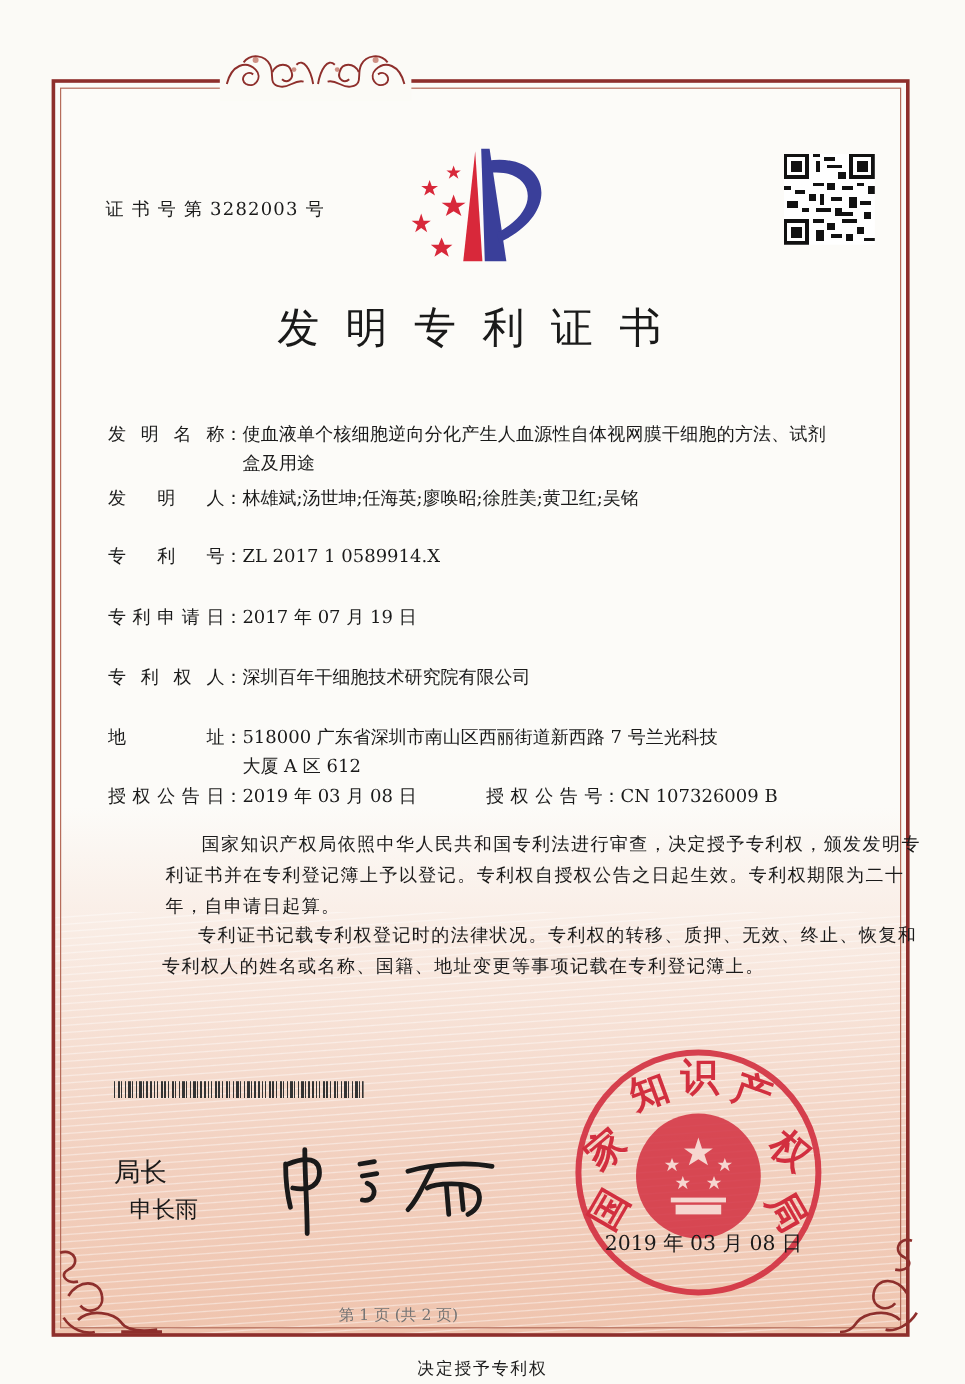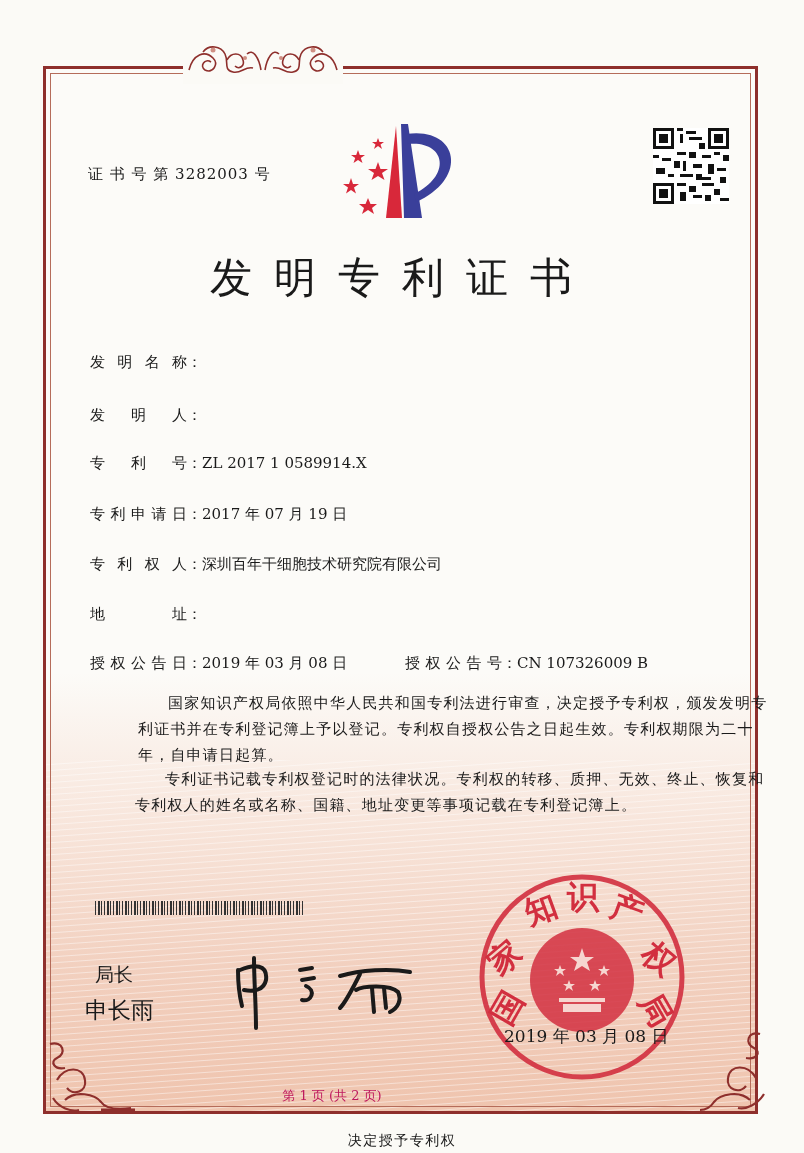--- a/index.html
+++ b/index.html
@@ -31,42 +31,42 @@
   }
   .corner-bl { position:absolute; left:45px; top:1040px; width:90px; height:80px; }
   .corner-br { position:absolute; left:700px; top:1030px; width:75px; height:90px; }
 
   .cert-no { position:absolute; left:88px; top:128px; font-size:15px; letter-spacing:1px;margin-top:37px; }
   .logo { position:absolute; left:338px; top:118px; width:140px; height:100px; }
   .qr { position:absolute; left:653px; top:128px; width:76px; height:76px; }
 
   .title {
     position:absolute; left:0; top:250px; width:804px; text-align:center;
-    font-size:42px; letter-spacing:22px; font-family:"DejaVu Sans","Liberation Sans",sans-serif; font-weight:normal;
+    font-size:35px; letter-spacing:22px; font-family:"DejaVu Sans","Liberation Sans",sans-serif; font-weight:normal;
   }
 
   .row { position:absolute; left:90px; font-size:15px; line-height:24px; display:flex; }
   .row .label { width:112px; flex:none; display:flex; justify-content:space-between; }
   .row .label span { display:inline-block; }
   .row .value { width:540px; }
 
   .para { position:absolute; left:90px; width:640px; font-size:15px; line-height:26px; text-indent:30px; letter-spacing:1.2px; }
 
   .barcode {
     position:absolute; left:95px; top:901px; width:208px; height:14px;
     background:repeating-linear-gradient(to right, #333 0px, #333 1px, transparent 1px, transparent 3px, #333 3px, #333 5px, transparent 5px, transparent 6px, #333 6px, #333 7px, transparent 7px, transparent 9px);
   }
-  .sig-role { position:absolute; left:95px; top:962px; font-size:19px; font-family:"DejaVu Sans","Liberation Sans",sans-serif; }
-  .sig-name { position:absolute; left:85px; top:995px; font-size:23px; font-family:Liberation Mono, monospace; }
+  .sig-role { position:absolute; left:95px; top:962px; font-size:22px; font-family:"DejaVu Sans","Liberation Sans",sans-serif; }
+  .sig-name { position:absolute; left:108px; top:995px; font-size:19px; font-family:Liberation Mono, monospace; }
   .signature { position:absolute; left:230px; top:950px; width:200px; height:80px; }
 
   .seal { position:absolute; left:475px; top:870px; width:215px; height:215px; }
   .seal-date { position:absolute; left:504px; top:1025px; font-size:17px; color:#1a1a1a; }
 
-  .page-no { position:absolute; left:0; top:1087px; width:664px; text-align:center; font-size:13px; color:#be185d; }
+  .page-no { position:absolute; left:0; top:1087px; width:664px; text-align:center; font-size:13px; color:#737373; }
   .footer-note { position:absolute; left:0; top:1132px; width:804px; text-align:center; font-size:14px; letter-spacing:1.5px; }
 </style>
 </head>
 <body>
 
 <div class="sheet"></div>
 <div class="waves"></div>
 <div class="frame-outer"></div>
 <div class="frame-inner"></div>
 
@@ -175,28 +175,33 @@
 
 <div class="title">发明专利证书</div>
 
 <div class="row" style="top:350px;">
   <div class="label">
     <span>发</span>
     <span>明</span>
     <span>名</span>
     <span>称：</span>
   </div>
+  <div class="value" style="letter-spacing:0.2px;">
+    <div>使血液单个核细胞逆向分化产生人血源性自体视网膜干细胞的方法、试剂</div>
+    <div>盒及用途</div>
+  </div>
 </div>
 
 <div class="row" style="top:403px;">
   <div class="label">
     <span>发</span>
     <span>明</span>
     <span>人：</span>
   </div>
+  <div class="value">林雄斌;汤世坤;任海英;廖唤昭;徐胜美;黄卫红;吴铭</div>
 </div>
 
 <div class="row" style="top:451px;">
   <div class="label">
     <span>专</span>
     <span>利</span>
     <span>号：</span>
   </div>
   <div class="value">ZL 2017 1 0589914.X</div>
 </div>
@@ -219,20 +224,24 @@
     <span>权</span>
     <span>人：</span>
   </div>
   <div class="value">深圳百年干细胞技术研究院有限公司</div>
 </div>
 
 <div class="row" style="top:602px;">
   <div class="label">
     <span>地</span>
     <span>址：</span>
+  </div>
+  <div class="value">
+    <div>518000 广东省深圳市南山区西丽街道新西路 7 号兰光科技</div>
+    <div>大厦 A 区 612</div>
   </div>
 </div>
 
 <div class="row" style="top:651px;">
   <div class="label">
     <span>授</span>
     <span>权</span>
     <span>公</span>
     <span>告</span>
     <span>日：</span>

